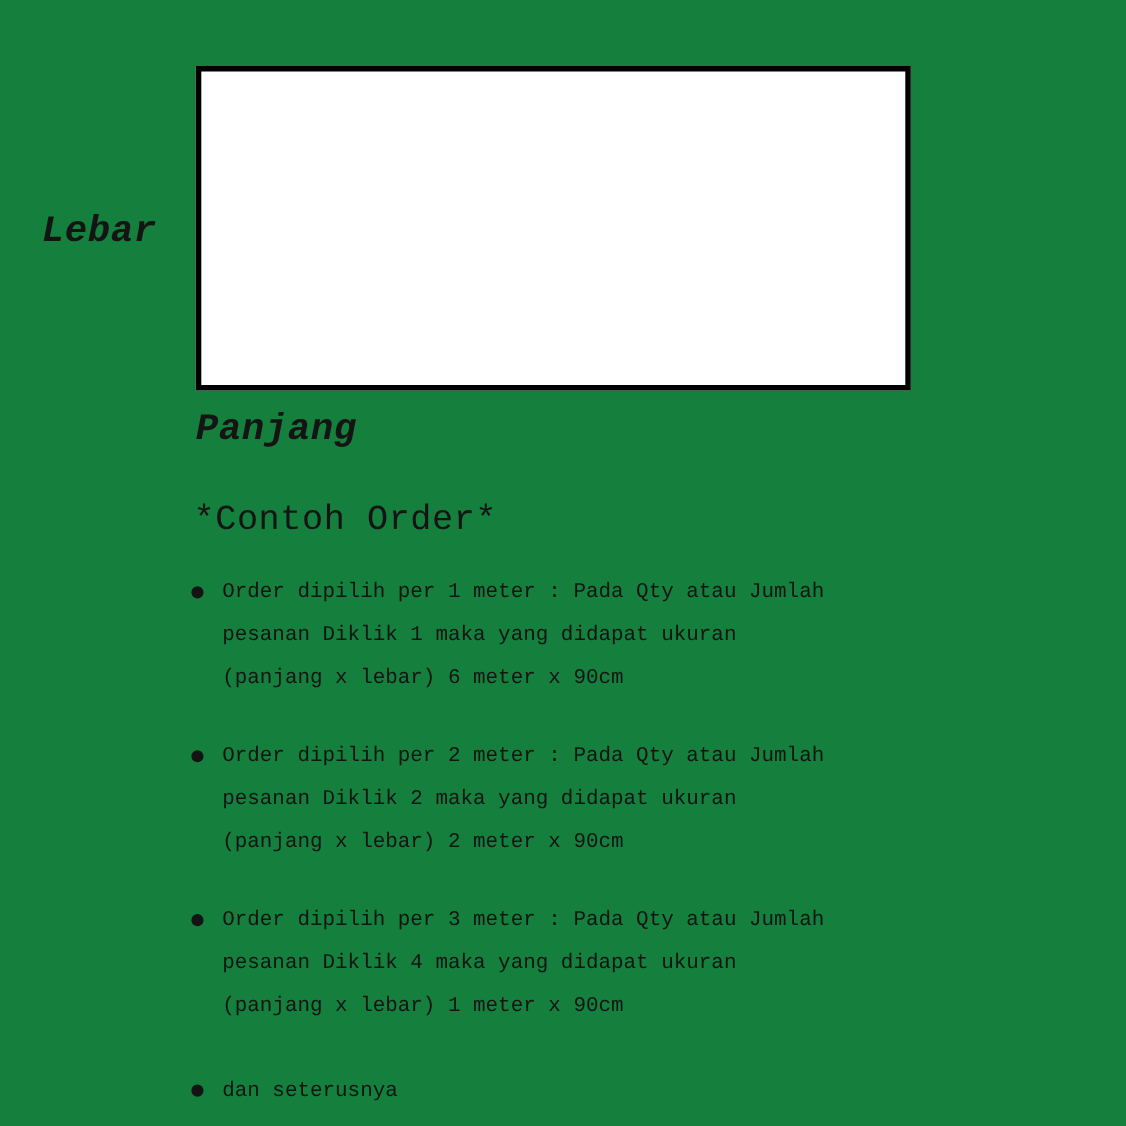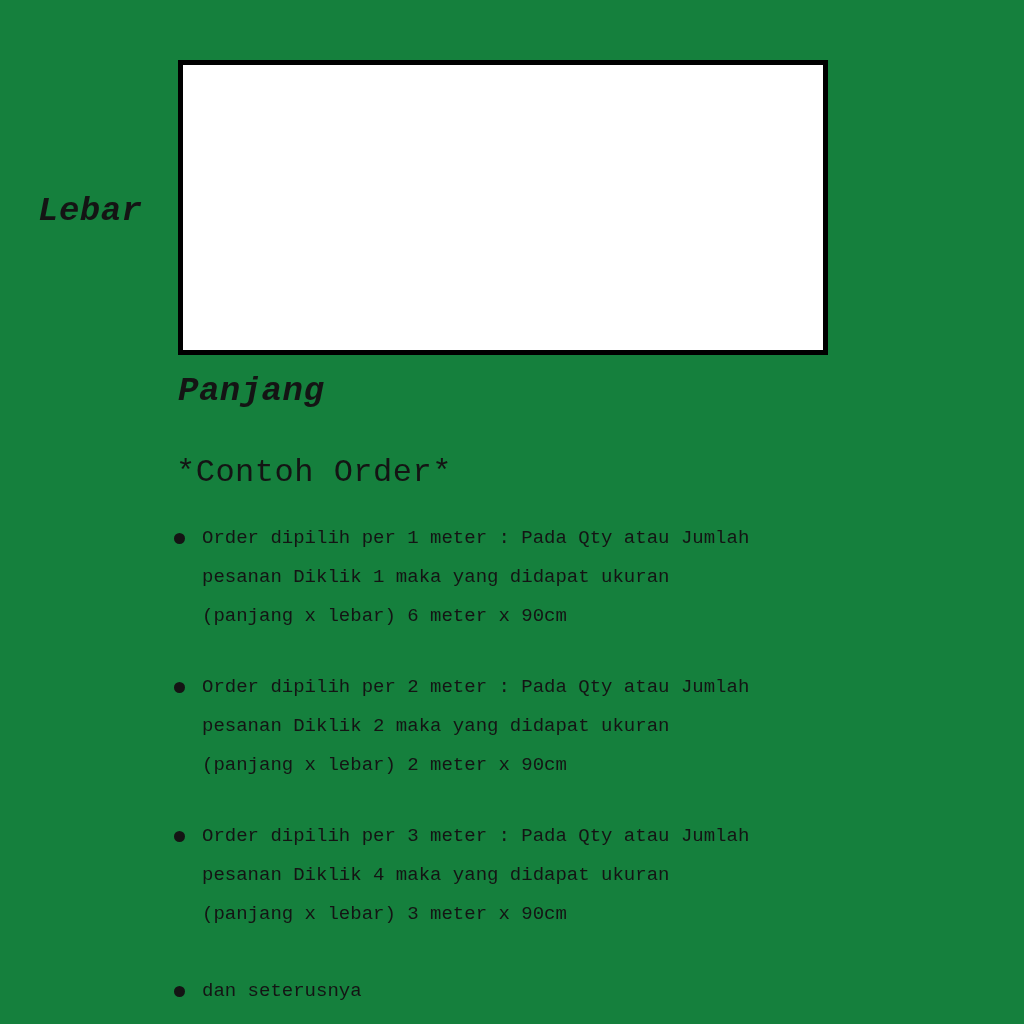--- a/index.html
+++ b/index.html
@@ -112,21 +112,21 @@
         <span class="line">(panjang x lebar) 6 meter x 90cm</span>
       </li>
       <li>
         <span class="line">Order dipilih per 2 meter : Pada Qty atau Jumlah</span>
         <span class="line">pesanan Diklik 2 maka yang didapat ukuran</span>
         <span class="line">(panjang x lebar) 2 meter x 90cm</span>
       </li>
       <li>
         <span class="line">Order dipilih per 3 meter : Pada Qty atau Jumlah</span>
         <span class="line">pesanan Diklik 4 maka yang didapat ukuran</span>
-        <span class="line">(panjang x lebar) 3 meter x 90cm</span>
+        <span class="line">(panjang x lebar) 1 meter x 90cm</span>
       </li>
       <li class="last">
         <span class="line">dan seterusnya</span>
       </li>
     </ul>
   </div>
 
 </div>
 
 </body></html>

